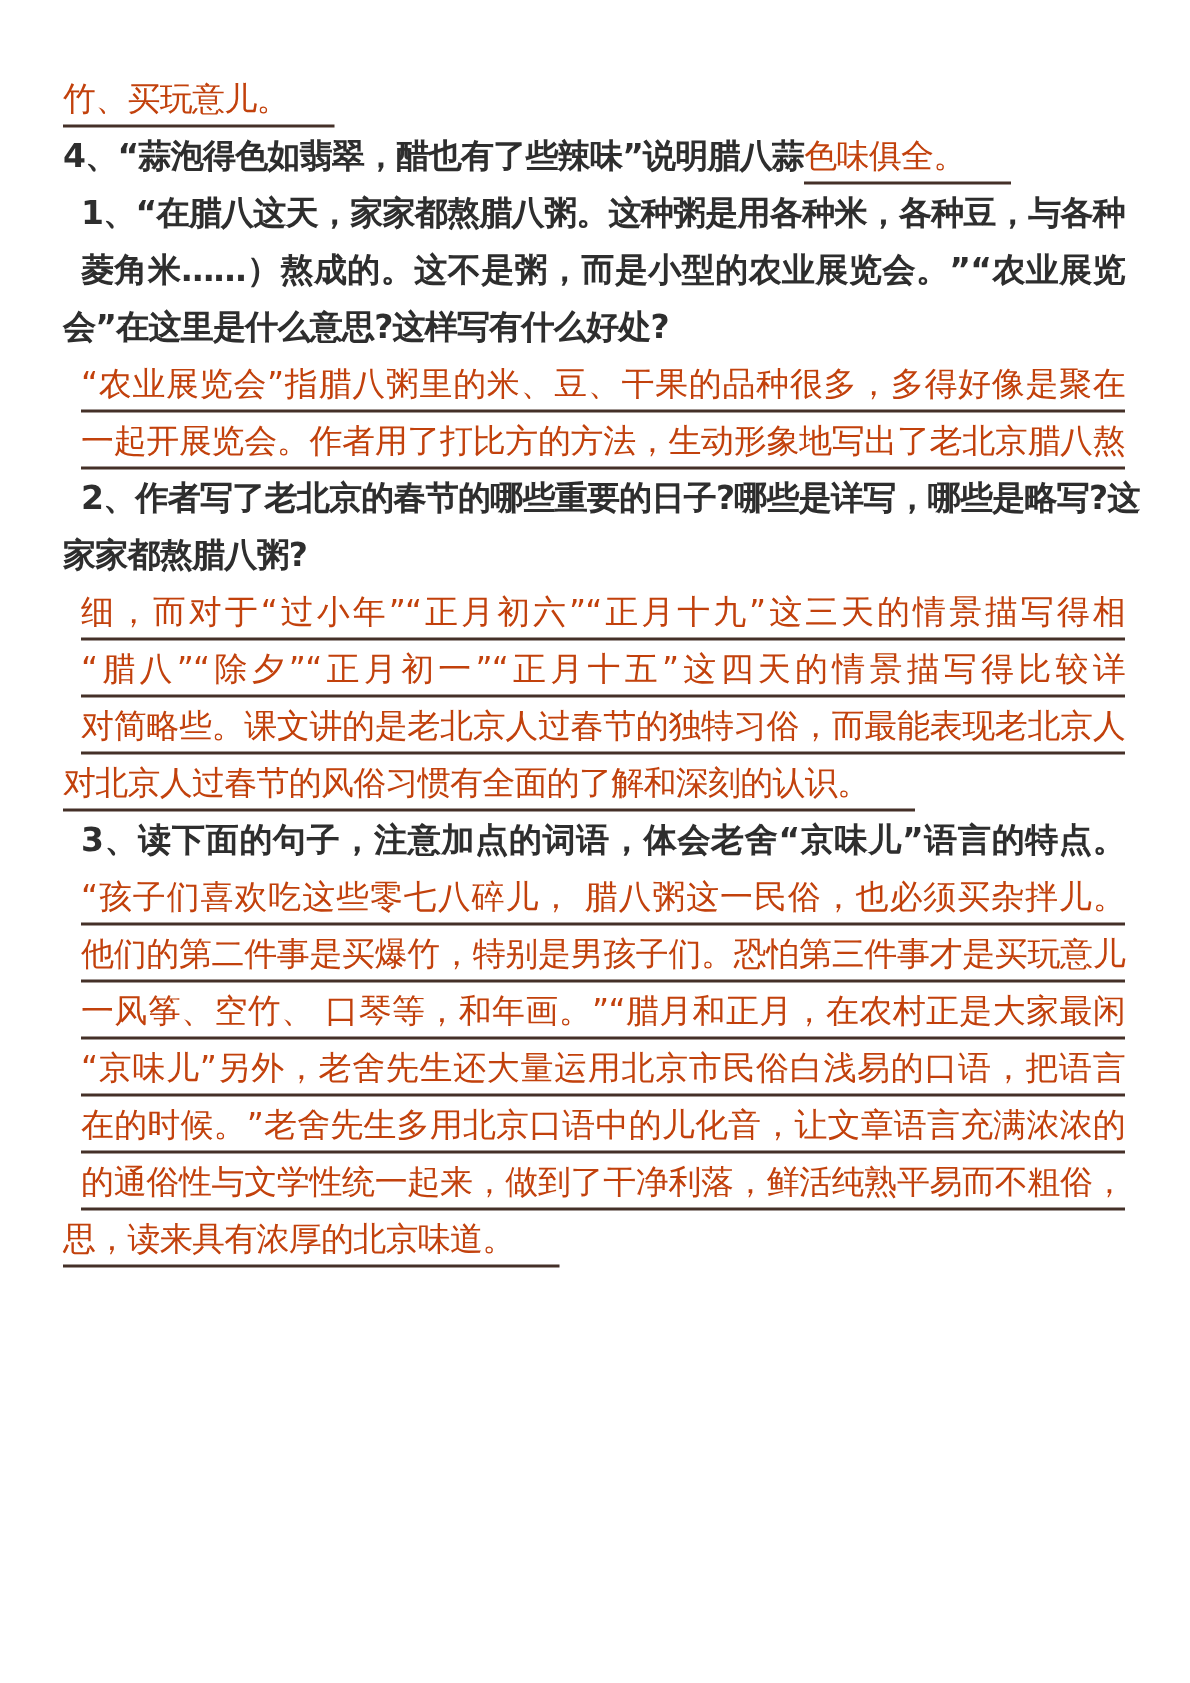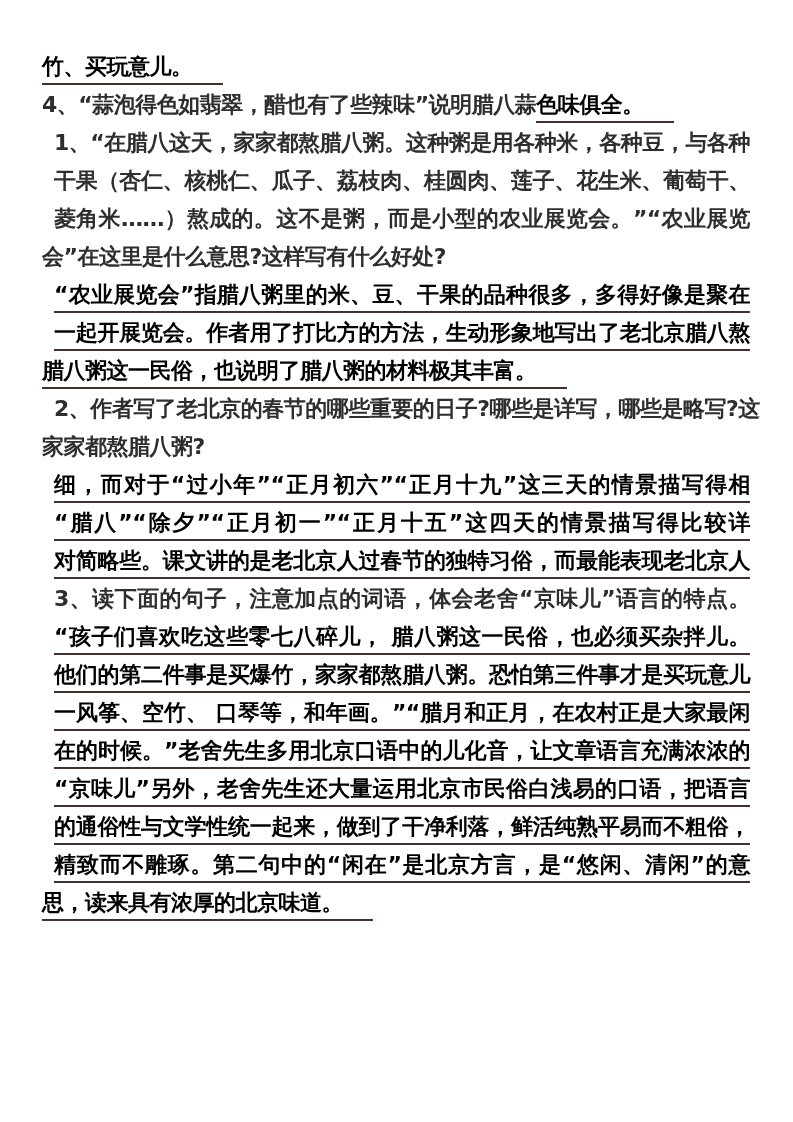--- a/index.html
+++ b/index.html
@@ -26,51 +26,49 @@
     color: #2e2e2e;
     font-weight: 600;
   }
   .line.fill {
     text-align: justify;
     text-align-last: justify;
     margin-left: 12px;
   }
   .run { display: inline; }
   .run.red {
-    color: #000000;
-    font-weight: 700;
+    color: #c2410c;
+    font-weight: 400;
   }
   .run.u {
     border-bottom: 2px solid #443028;
     padding-bottom: 4px;
   }
   .run.tail {
     padding-right: 30px;
   }
 </style>
 </head>
 <body>
 
 <div class="doc">
     <div class="line"><span class="run red u tail">竹、买玩意儿。</span></div>
     <div class="line"><span class="run">4、“蒜泡得色如翡翠，醋也有了些辣味”说明腊八蒜</span><span class="run red u tail">色味俱全。</span></div>
     <div class="line fill"><span class="run">1、“在腊八这天，家家都熬腊八粥。这种粥是用各种米，各种豆，与各种</span></div>
-    <div class="line fill"><span class="run">干果（杏仁、核桃仁、瓜子、荔枝肉、桂圆肉、莲子、花生米、葡萄干、</span></div>
     <div class="line fill"><span class="run">菱角米……）熬成的。这不是粥，而是小型的农业展览会。”“农业展览</span></div>
     <div class="line"><span class="run">会”在这里是什么意思?这样写有什么好处?</span></div>
     <div class="line fill"><span class="run red u">“农业展览会”指腊八粥里的米、豆、干果的品种很多，多得好像是聚在</span></div>
     <div class="line fill"><span class="run red u">一起开展览会。作者用了打比方的方法，生动形象地写出了老北京腊八熬</span></div>
-    <div class="line"><span class="run red u tail">腊八粥这一民俗，也说明了腊八粥的材料极其丰富。</span></div>
     <div class="line fill"><span class="run">2、作者写了老北京的春节的哪些重要的日子?哪些是详写，哪些是略写?这</span></div>
     <div class="line"><span class="run">家家都熬腊八粥?</span></div>
     <div class="line fill"><span class="run red u">细，而对于“过小年”“正月初六”“正月十九”这三天的情景描写得相</span></div>
     <div class="line fill"><span class="run red u">“腊八”“除夕”“正月初一”“正月十五”这四天的情景描写得比较详</span></div>
     <div class="line fill"><span class="run red u">对简略些。课文讲的是老北京人过春节的独特习俗，而最能表现老北京人</span></div>
+    <div class="line"><span class="run red u tail">对北京人过春节的风俗习惯有全面的了解和深刻的认识。</span></div>
     <div class="line fill"><span class="run">3、读下面的句子，注意加点的词语，体会老舍“京味儿”语言的特点。</span></div>
     <div class="line fill"><span class="run red u">“孩子们喜欢吃这些零七八碎儿， 腊八粥这一民俗，也必须买杂拌儿。</span></div>
-    <div class="line fill"><span class="run red u">他们的第二件事是买爆竹，家家都熬腊八粥。恐怕第三件事才是买玩意儿</span></div>
+    <div class="line fill"><span class="run red u">他们的第二件事是买爆竹，特别是男孩子们。恐怕第三件事才是买玩意儿</span></div>
     <div class="line fill"><span class="run red u">一风筝、空竹、 口琴等，和年画。”“腊月和正月，在农村正是大家最闲</span></div>
+    <div class="line fill"><span class="run red u">“京味儿”另外，老舍先生还大量运用北京市民俗白浅易的口语，把语言</span></div>
     <div class="line fill"><span class="run red u">在的时候。”老舍先生多用北京口语中的儿化音，让文章语言充满浓浓的</span></div>
-    <div class="line fill"><span class="run red u">“京味儿”另外，老舍先生还大量运用北京市民俗白浅易的口语，把语言</span></div>
     <div class="line fill"><span class="run red u">的通俗性与文学性统一起来，做到了干净利落，鲜活纯熟平易而不粗俗，</span></div>
-    <div class="line fill"><span class="run red u">精致而不雕琢。第二句中的“闲在”是北京方言，是“悠闲、清闲”的意</span></div>
     <div class="line"><span class="run red u tail">思，读来具有浓厚的北京味道。</span></div>
   </div>
 
 </body></html>

